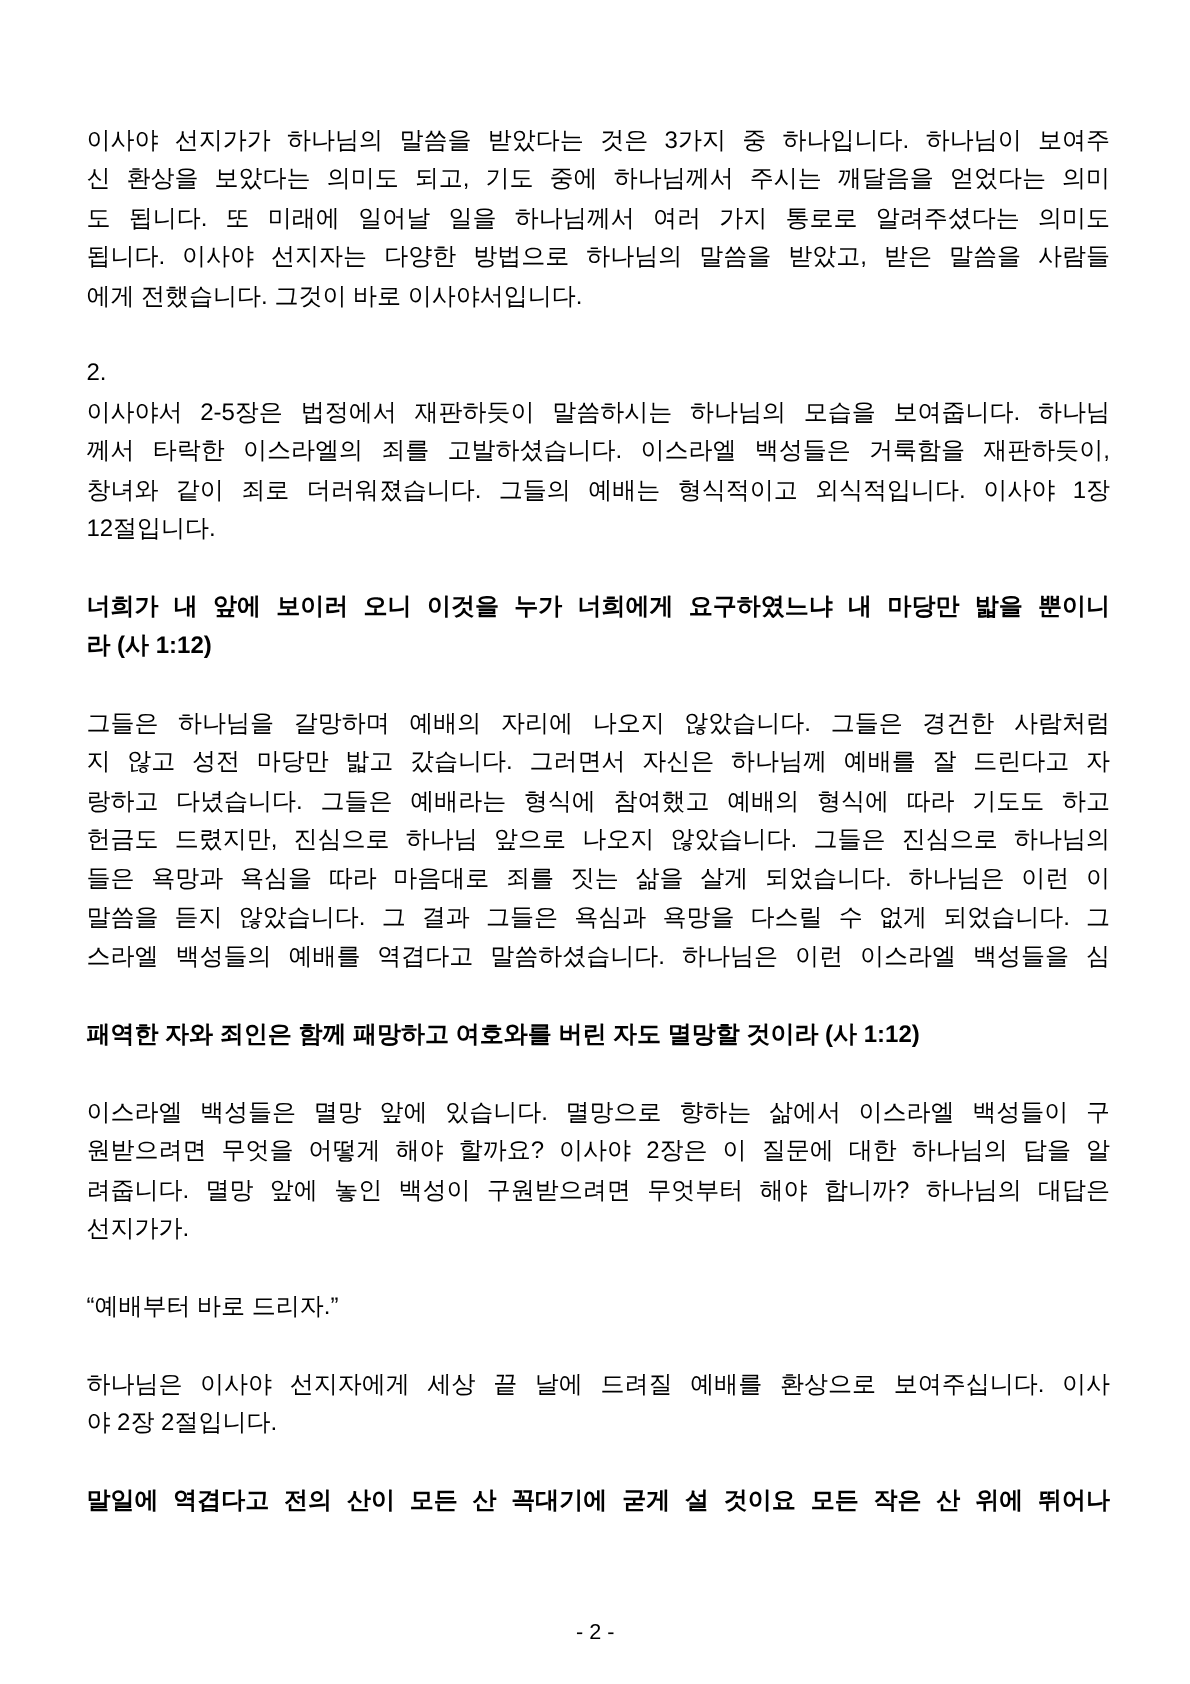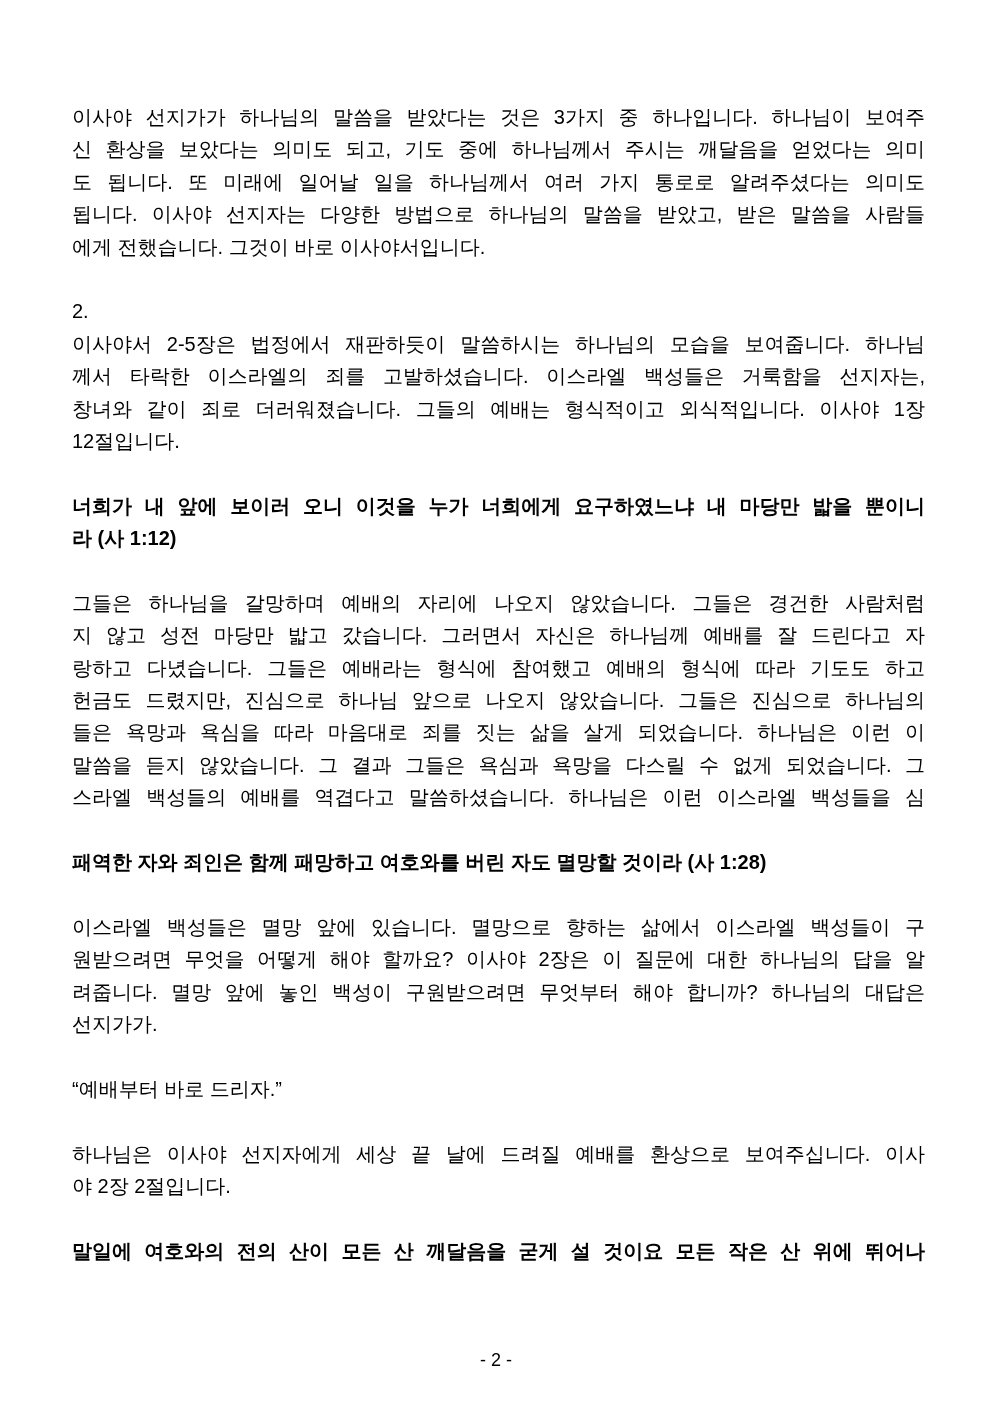--- a/index.html
+++ b/index.html
@@ -66,58 +66,58 @@
         <div class="line">도 됩니다. 또 미래에 일어날 일을 하나님께서 여러 가지 통로로 알려주셨다는 의미도</div>
         <div class="line">됩니다. 이사야 선지자는 다양한 방법으로 하나님의 말씀을 받았고, 받은 말씀을 사람들</div>
         <div class="line last">에게 전했습니다. 그것이 바로 이사야서입니다.</div>
       </div>
       <div class="spacer"></div>
       <div class="block body">
         <div class="line last">2.</div>
       </div>
       <div class="block body">
         <div class="line">이사야서 2-5장은 법정에서 재판하듯이 말씀하시는 하나님의 모습을 보여줍니다. 하나님</div>
-        <div class="line">께서 타락한 이스라엘의 죄를 고발하셨습니다. 이스라엘 백성들은 거룩함을 선지자는,</div>
+        <div class="line">께서 타락한 이스라엘의 죄를 고발하셨습니다. 이스라엘 백성들은 거룩함을 재판하듯이,</div>
         <div class="line">창녀와 같이 죄로 더러워졌습니다. 그들의 예배는 형식적이고 외식적입니다. 이사야 1장</div>
         <div class="line last">12절입니다.</div>
       </div>
       <div class="spacer"></div>
       <div class="block verse">
         <div class="line">너희가 내 앞에 보이러 오니 이것을 누가 너희에게 요구하였느냐 내 마당만 밟을 뿐이니</div>
         <div class="line last">라 (사 1:12)</div>
       </div>
       <div class="spacer"></div>
       <div class="block body">
         <div class="line">그들은 하나님을 갈망하며 예배의 자리에 나오지 않았습니다. 그들은 경건한 사람처럼</div>
         <div class="line">지 않고 성전 마당만 밟고 갔습니다. 그러면서 자신은 하나님께 예배를 잘 드린다고 자</div>
         <div class="line">랑하고 다녔습니다. 그들은 예배라는 형식에 참여했고 예배의 형식에 따라 기도도 하고</div>
         <div class="line">헌금도 드렸지만, 진심으로 하나님 앞으로 나오지 않았습니다. 그들은 진심으로 하나님의</div>
         <div class="line">들은 욕망과 욕심을 따라 마음대로 죄를 짓는 삶을 살게 되었습니다. 하나님은 이런 이</div>
         <div class="line">말씀을 듣지 않았습니다. 그 결과 그들은 욕심과 욕망을 다스릴 수 없게 되었습니다. 그</div>
         <div class="line">스라엘 백성들의 예배를 역겹다고 말씀하셨습니다. 하나님은 이런 이스라엘 백성들을 심</div>
       </div>
       <div class="spacer"></div>
       <div class="block verse">
-        <div class="line last">패역한 자와 죄인은 함께 패망하고 여호와를 버린 자도 멸망할 것이라 (사 1:28)</div>
+        <div class="line last">패역한 자와 죄인은 함께 패망하고 여호와를 버린 자도 멸망할 것이라 (사 1:12)</div>
       </div>
       <div class="spacer"></div>
       <div class="block body">
         <div class="line">이스라엘 백성들은 멸망 앞에 있습니다. 멸망으로 향하는 삶에서 이스라엘 백성들이 구</div>
         <div class="line">원받으려면 무엇을 어떻게 해야 할까요? 이사야 2장은 이 질문에 대한 하나님의 답을 알</div>
         <div class="line">려줍니다. 멸망 앞에 놓인 백성이 구원받으려면 무엇부터 해야 합니까? 하나님의 대답은</div>
         <div class="line last">선지가가.</div>
       </div>
       <div class="spacer"></div>
       <div class="block body">
         <div class="line last">“예배부터 바로 드리자.”</div>
       </div>
       <div class="spacer"></div>
       <div class="block body">
         <div class="line">하나님은 이사야 선지자에게 세상 끝 날에 드려질 예배를 환상으로 보여주십니다. 이사</div>
         <div class="line last">야 2장 2절입니다.</div>
       </div>
       <div class="spacer"></div>
       <div class="block verse">
-        <div class="line">말일에 여호와의 전의 산이 모든 산 깨달음을 굳게 설 것이요 모든 작은 산 위에 뛰어나</div>
+        <div class="line">말일에 역겹다고 전의 산이 모든 산 꼭대기에 굳게 설 것이요 모든 작은 산 위에 뛰어나</div>
       </div>
     </div>
   <div class="footer">- 2 -</div>
 </div>
 
 </body></html>

